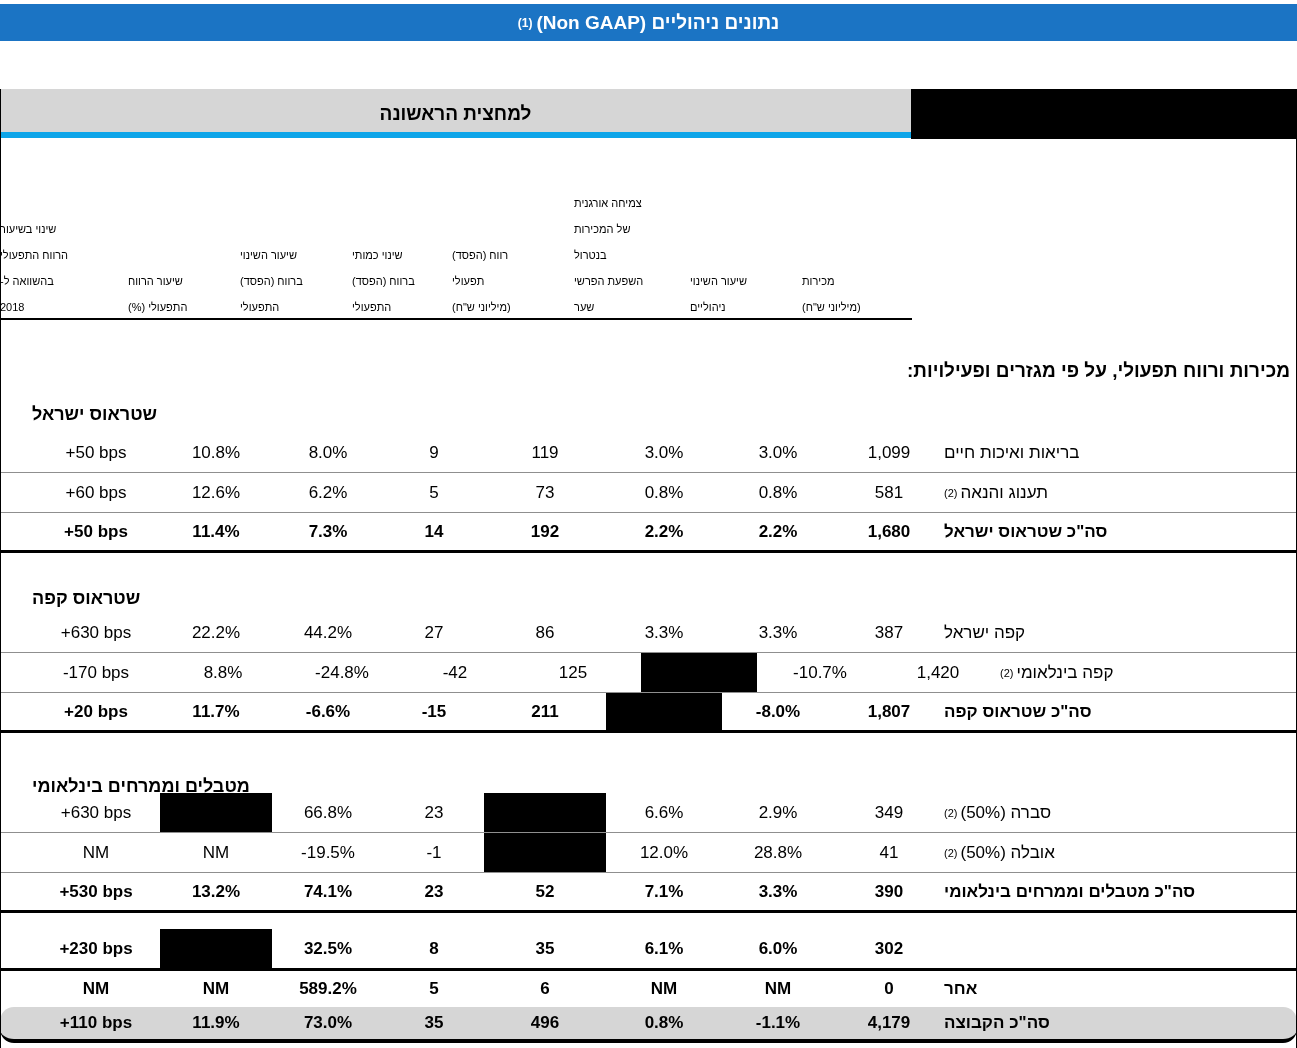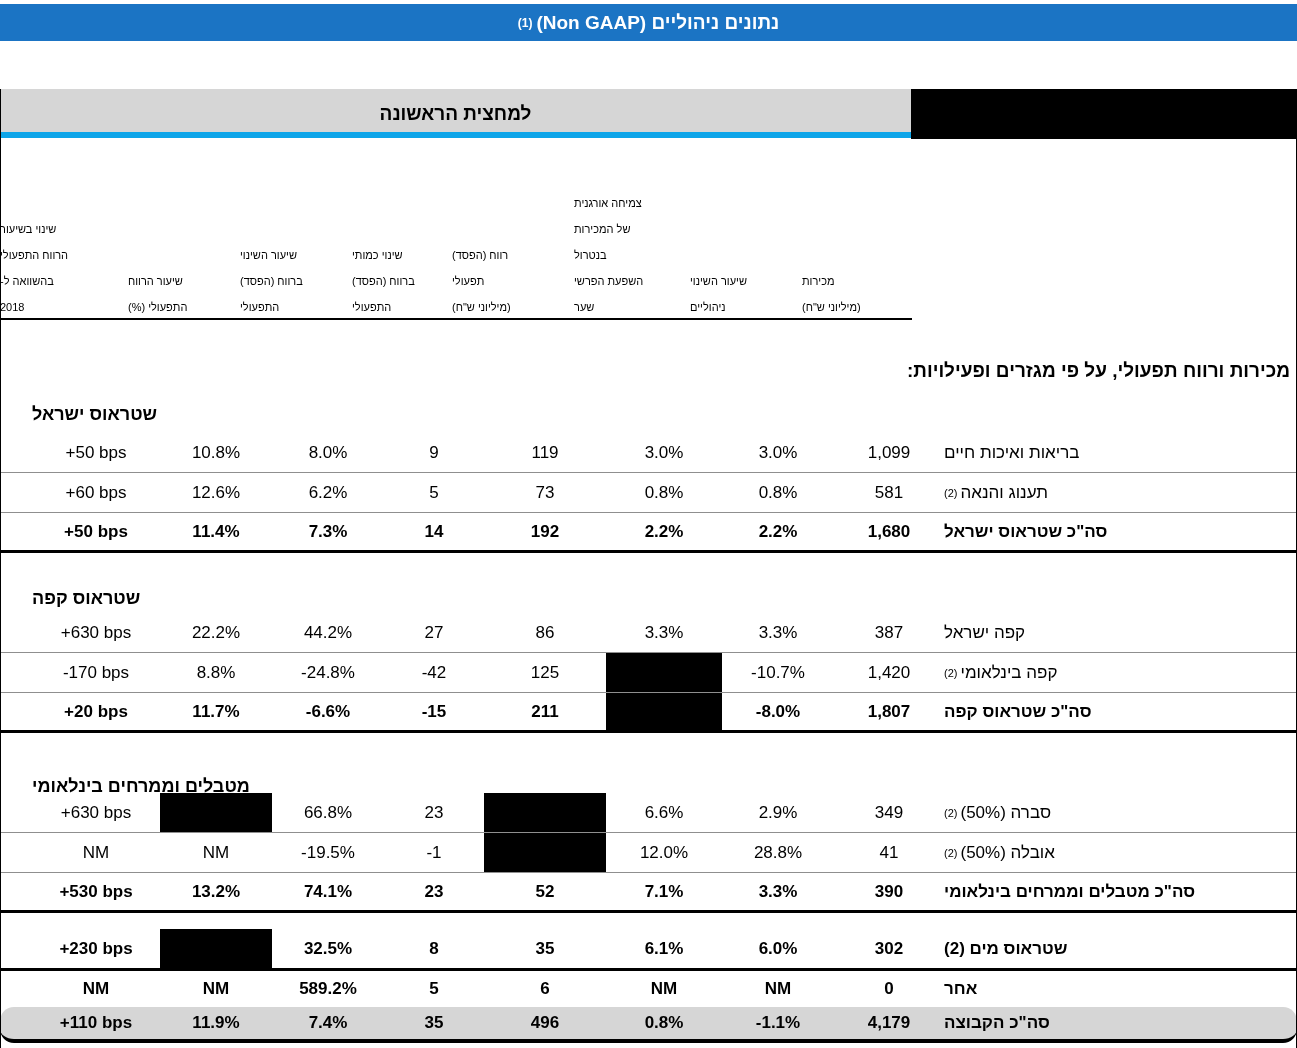--- a/index.html
+++ b/index.html
@@ -159,21 +159,21 @@
         <span class="cell">44.2%</span>
         <span class="cell">27</span>
         <span class="cell">86</span>
         <span class="cell">3.3%</span>
         <span class="cell">3.3%</span>
         <span class="cell">387</span>
         <span class="cell label-cell">
           <span>קפה ישראל</span>
         </span>
       </div>
-      <div class="row thin" style="top: 653px; height: 40px;">
+      <div class="row thin" style="top: 653px; height: 40px; gap: 7px;">
         <span class="cell">-170 bps</span>
         <span class="cell">8.8%</span>
         <span class="cell">-24.8%</span>
         <span class="cell">-42</span>
         <span class="cell">125</span>
         <span class="cell blk">-3.9%</span>
         <span class="cell">-10.7%</span>
         <span class="cell">1,420</span>
         <span class="cell label-cell">
           <span>קפה בינלאומי</span>
@@ -237,41 +237,38 @@
       </div>
       <div class="row bold thick" style="top: 929px; height: 42px;">
         <span class="cell">+230 bps</span>
         <span class="cell blk">11.7%</span>
         <span class="cell">32.5%</span>
         <span class="cell">8</span>
         <span class="cell">35</span>
         <span class="cell">6.1%</span>
         <span class="cell">6.0%</span>
         <span class="cell">302</span>
-        <span class="cell label-cell">
-          <span>שטראוס מים (2)</span>
-        </span>
       </div>
       <div class="row bold" style="top: 971px; height: 36px;">
         <span class="cell">NM</span>
         <span class="cell">NM</span>
         <span class="cell">589.2%</span>
         <span class="cell">5</span>
         <span class="cell">6</span>
         <span class="cell">NM</span>
         <span class="cell">NM</span>
         <span class="cell">0</span>
         <span class="cell label-cell">
           <span>אחר</span>
         </span>
       </div>
       <div class="row bold final highlight" style="top: 1007px; height: 36px;">
         <span class="cell">+110 bps</span>
         <span class="cell">11.9%</span>
-        <span class="cell">7.4%</span>
+        <span class="cell">73.0%</span>
         <span class="cell">35</span>
         <span class="cell">496</span>
         <span class="cell">0.8%</span>
         <span class="cell">-1.1%</span>
         <span class="cell">4,179</span>
         <span class="cell label-cell">
           <span>סה"כ הקבוצה</span>
         </span>
       </div>
     </div>

